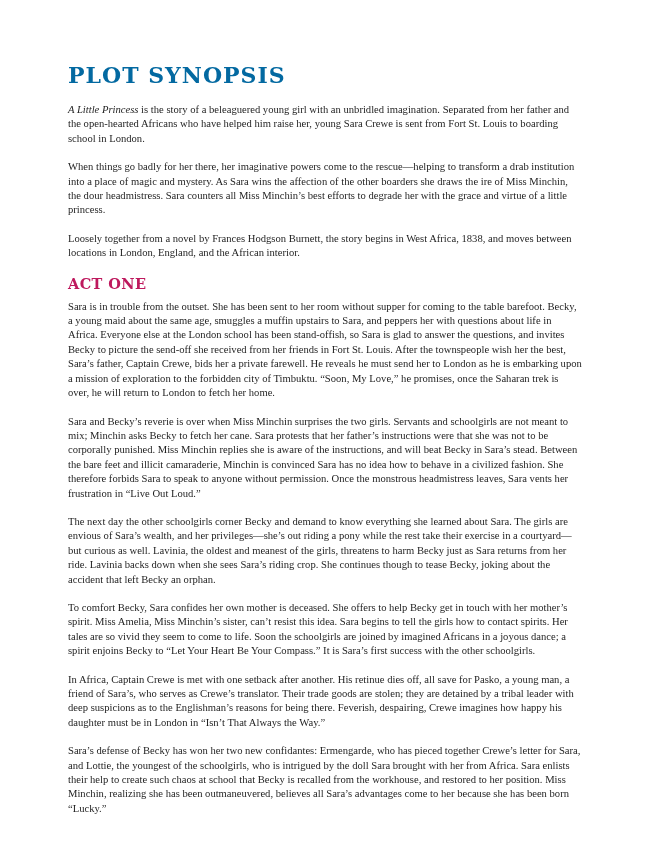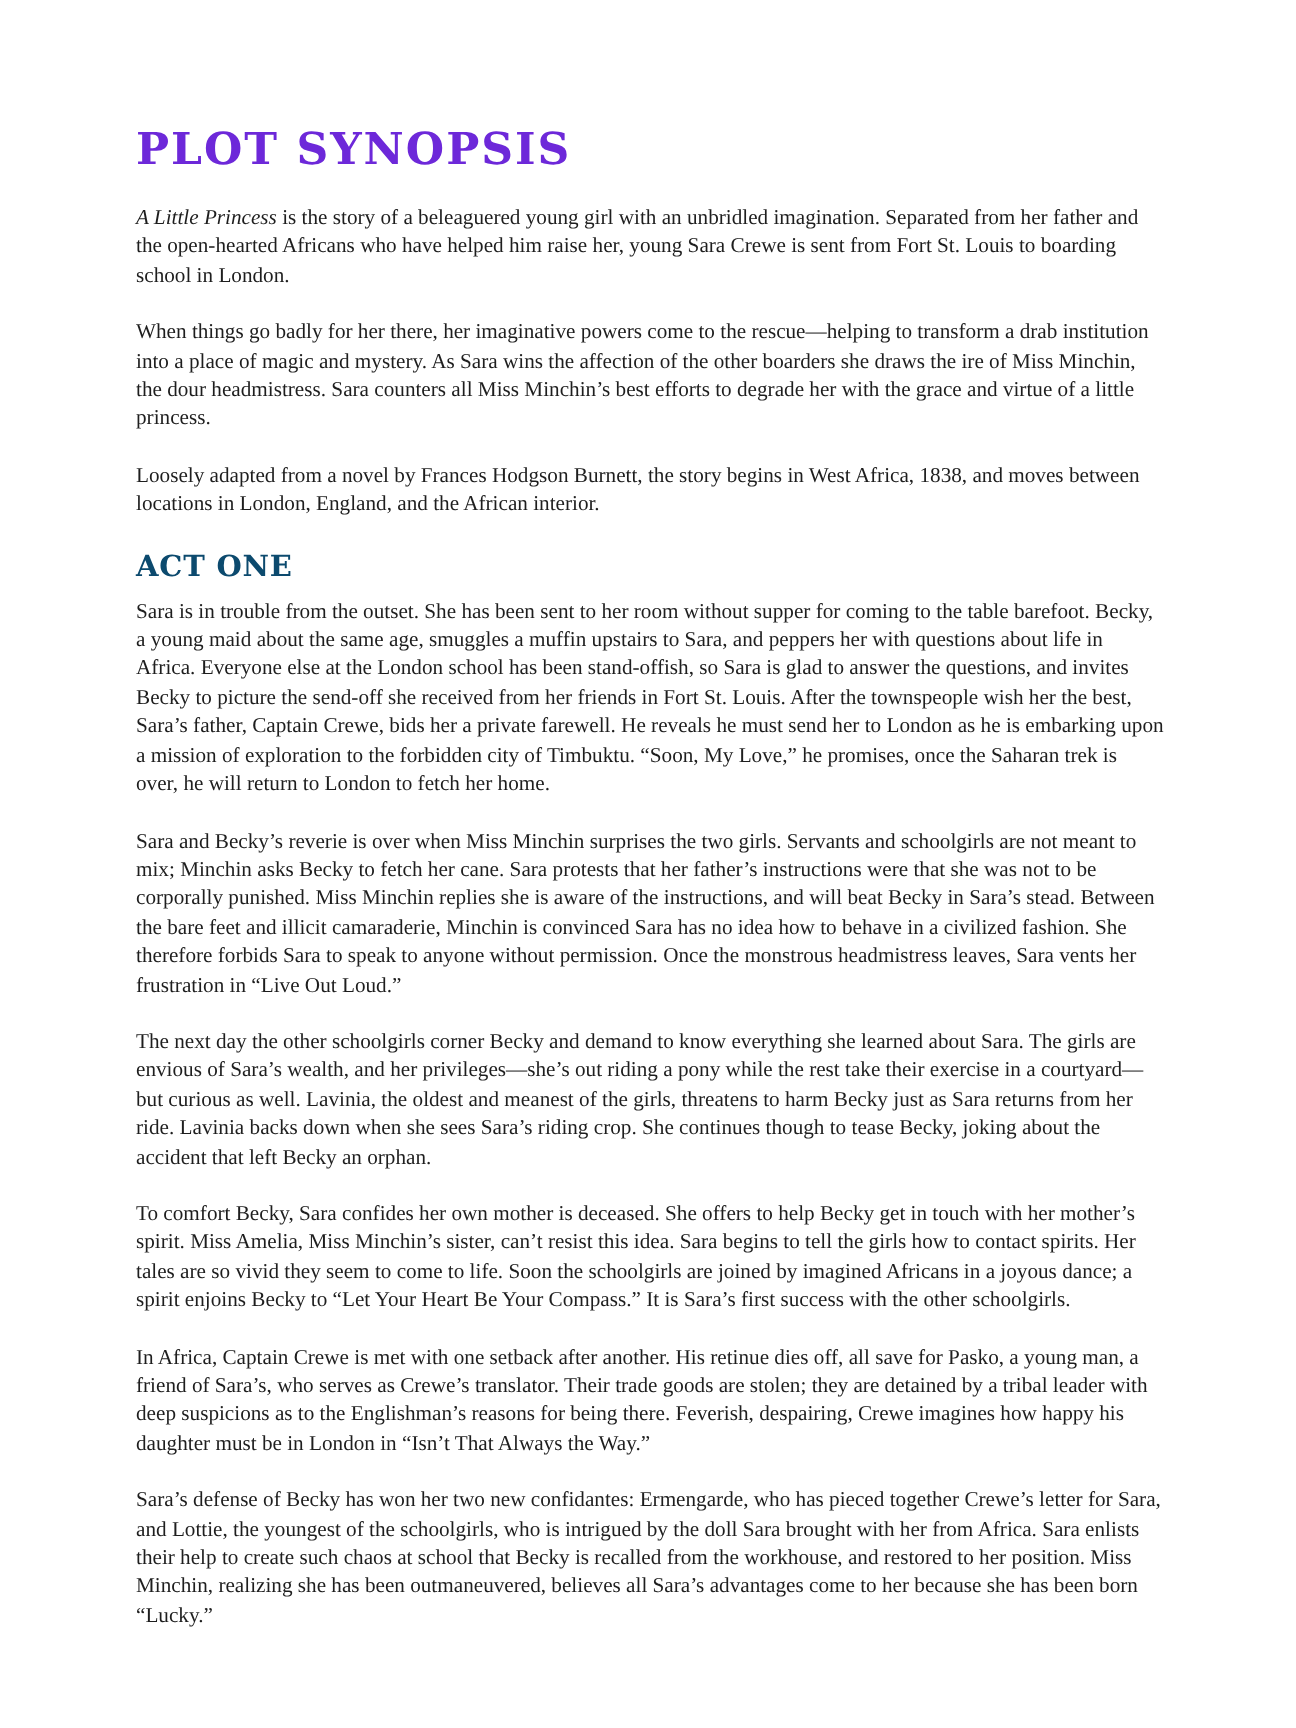--- a/index.html
+++ b/index.html
@@ -17,50 +17,50 @@
     padding: 62px 66px 0 68px;
     color: #1e1e1e;
     font-family: "Liberation Serif", serif;
   }
   .doc-title {
     font-family: "DejaVu Serif", serif;
     font-size: 22px;
     font-weight: 700;
     letter-spacing: 1px;
     margin: 0 0 15px 0;
-    color: #6d28d9;
+    color: #0369a1;
   }
   .act-heading {
     font-family: "DejaVu Serif", serif;
     font-size: 14.5px;
     font-weight: 700;
     letter-spacing: 0.4px;
     margin: 0 0 2px 0;
-    color: #0c4a6e;
+    color: #be185d;
   }
   .paragraphs p {
     font-size: 10.6px;
     line-height: 14.4px;
     margin: 8px 0 14px 0;
     text-align: left;
   }
   .paragraphs p span.bold { font-weight: 400; }
   .paragraphs p span.italic { font-style: italic; }
 </style>
 </head>
 <body>
 
 <div class="page">
   <h1 class="doc-title">PLOT SYNOPSIS</h1>
 
   <section>
     <div class="paragraphs">
         <p><span class="italic">A Little Princess</span><span> is the story of a beleaguered young girl with an unbridled imagination. Separated from her father and the open-hearted Africans who have helped him raise her, young Sara Crewe is sent from Fort St. Louis to boarding school in London.</span></p>
         <p><span>When things go badly for her there, her imaginative powers come to the rescue—helping to transform a drab institution into a place of magic and mystery. As Sara wins the affection of the other boarders she draws the ire of Miss Minchin, the dour headmistress. Sara counters all Miss Minchin’s best efforts to degrade her with the grace and virtue of a little princess.</span></p>
-        <p><span>Loosely adapted from a novel by Frances Hodgson Burnett, the story begins in West Africa, 1838, and moves between locations in London, England, and the African interior.</span></p>
+        <p><span>Loosely together from a novel by Frances Hodgson Burnett, the story begins in West Africa, 1838, and moves between locations in London, England, and the African interior.</span></p>
       </div>
   </section>
 
   <section>
     <h2 class="act-heading">ACT ONE</h2>
     <div class="paragraphs">
         <p><span>Sara is in trouble from the outset. She has been sent to her room without supper for coming to the table barefoot. Becky, a young maid about the same age, smuggles a muffin upstairs to Sara, and peppers her with questions about life in Africa. Everyone else at the London school has been stand-offish, so Sara is glad to answer the questions, and invites Becky to picture the send-off she received from her friends in Fort St. Louis. After the townspeople wish her the best, Sara’s father, Captain Crewe, bids her a private farewell. He reveals he must send her to London as he is embarking upon a mission of exploration to the forbidden city of Timbuktu. </span><span class="bold">“Soon, My Love,”</span><span> he promises, once the Saharan trek is over, he will return to London to fetch her home.</span></p>
         <p><span>Sara and Becky’s reverie is over when Miss Minchin surprises the two girls. Servants and schoolgirls are not meant to mix; Minchin asks Becky to fetch her cane. Sara protests that her father’s instructions were that she was not to be corporally punished. Miss Minchin replies she is aware of the instructions, and will beat Becky in Sara’s stead. Between the bare feet and illicit camaraderie, Minchin is convinced Sara has no idea how to behave in a civilized fashion. She therefore forbids Sara to speak to anyone without permission. Once the monstrous headmistress leaves, Sara vents her frustration in </span><span class="bold">“Live Out Loud.”</span></p>
         <p><span>The next day the other schoolgirls corner Becky and demand to know everything she learned about Sara. The girls are envious of Sara’s wealth, and her privileges—she’s out riding a pony while the rest take their exercise in a courtyard—but curious as well. Lavinia, the oldest and meanest of the girls, threatens to harm Becky just as Sara returns from her ride. Lavinia backs down when she sees Sara’s riding crop. She continues though to tease Becky, joking about the accident that left Becky an orphan.</span></p>
         <p><span>To comfort Becky, Sara confides her own mother is deceased. She offers to help Becky get in touch with her mother’s spirit. Miss Amelia, Miss Minchin’s sister, can’t resist this idea. Sara begins to tell the girls how to contact spirits. Her tales are so vivid they seem to come to life. Soon the schoolgirls are joined by imagined Africans in a joyous dance; a spirit enjoins Becky to </span><span class="bold">“Let Your Heart Be Your Compass.”</span><span> It is Sara’s first success with the other schoolgirls.</span></p>

